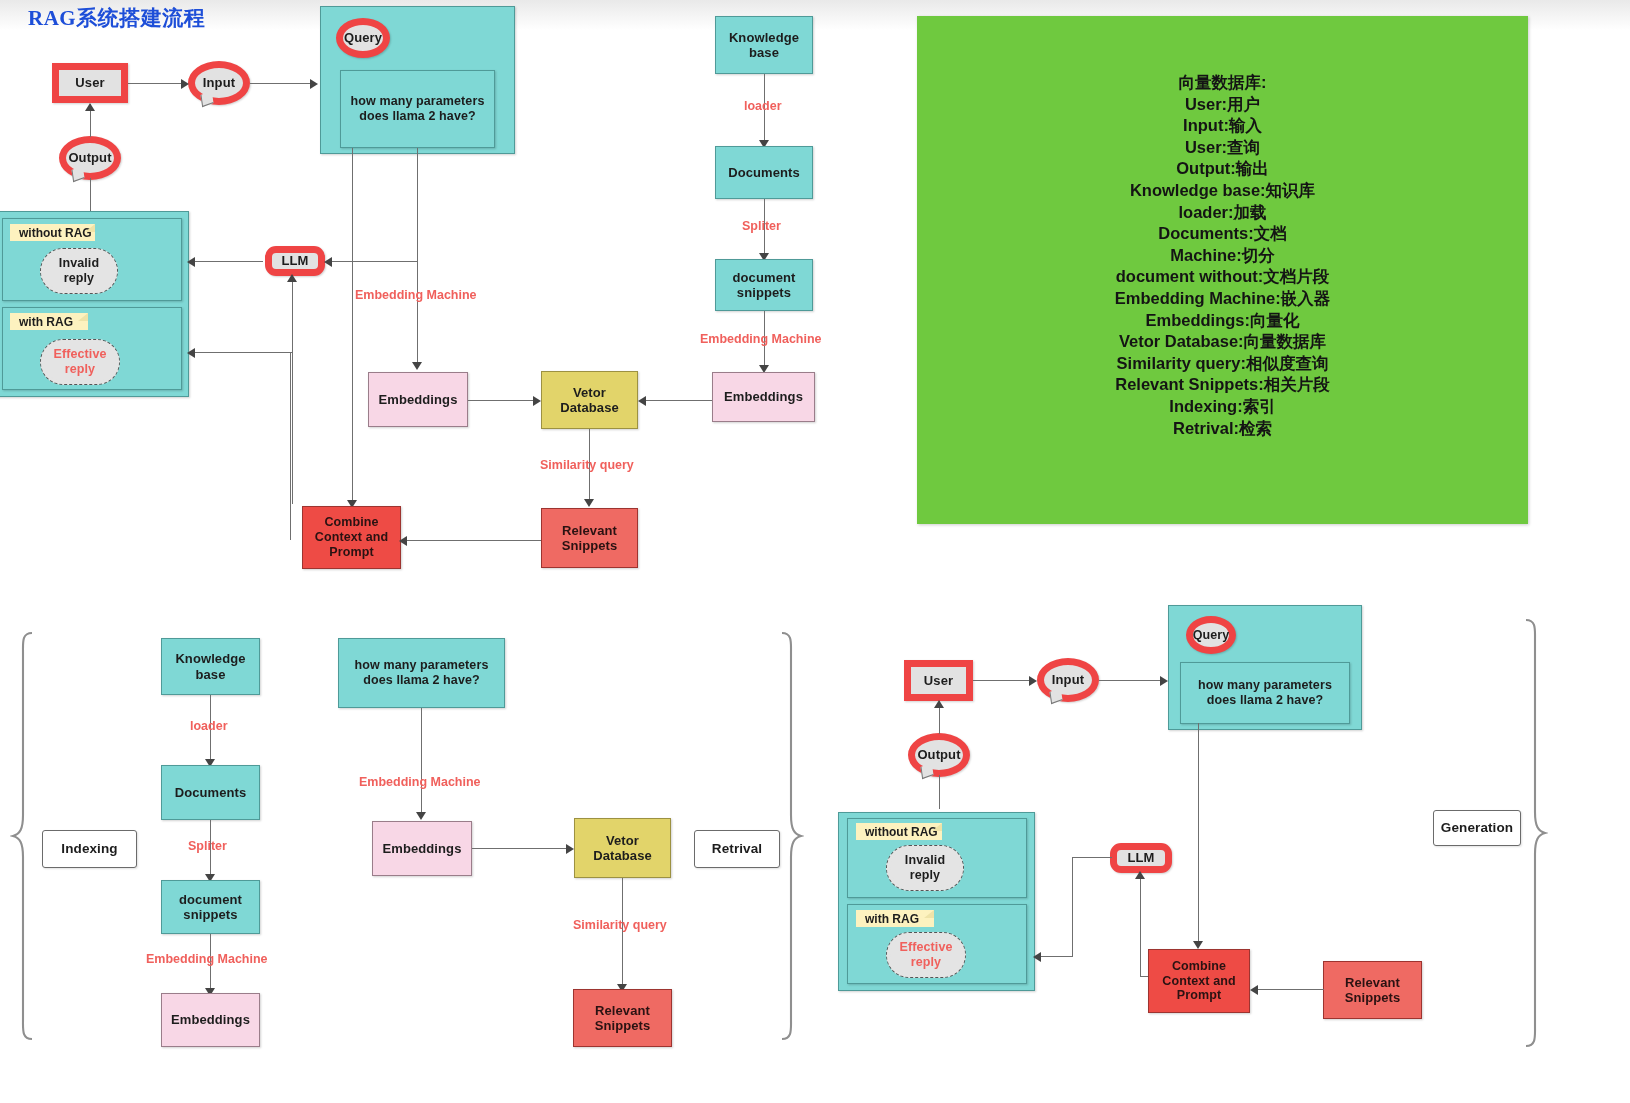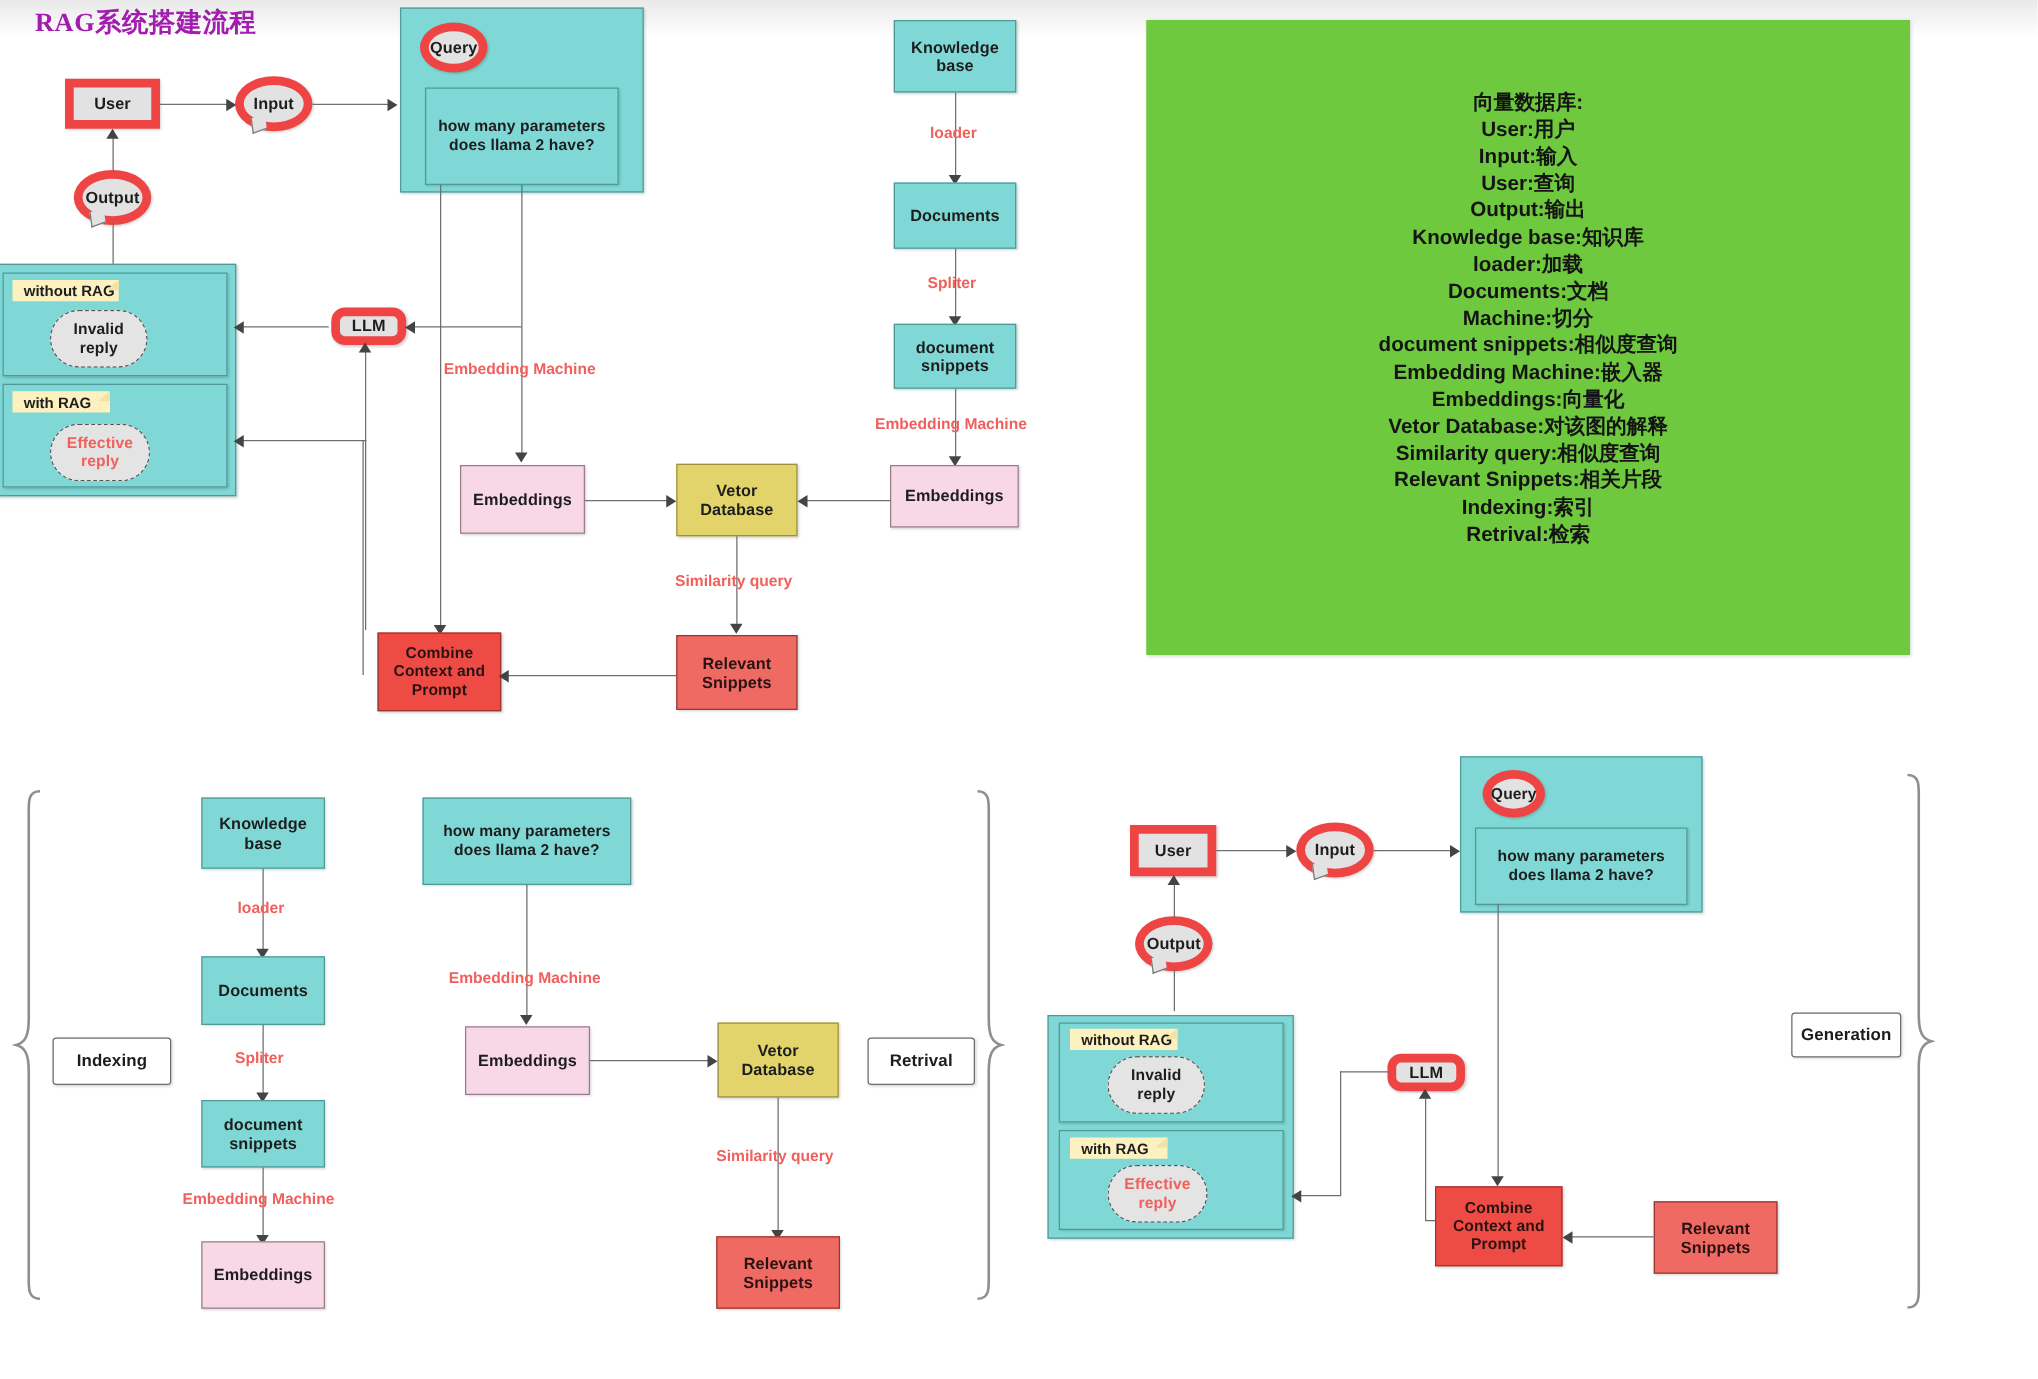--- a/index.html
+++ b/index.html
@@ -97,21 +97,21 @@
   .ah{position:absolute;width:0;height:0;}
   .ah-d{border-left:5px solid transparent;border-right:5px solid transparent;border-top:8px solid #444;}
   .ah-u{border-left:5px solid transparent;border-right:5px solid transparent;border-bottom:8px solid #444;}
   .ah-r{border-top:5px solid transparent;border-bottom:5px solid transparent;border-left:8px solid #444;}
   .ah-l{border-top:5px solid transparent;border-bottom:5px solid transparent;border-right:8px solid #444;}
 
   
   #title{
     position:absolute;left:28px;top:4px;
     font-family:"Liberation Serif","DejaVu Serif",serif;
-    font-weight:bold;font-size:21px;color:#a21caf;
+    font-weight:bold;font-size:21px;color:#1d4ed8;
     letter-spacing:.5px;
   }
 
   
   #greenpanel{
     position:absolute;left:917px;top:16px;width:611px;height:508px;
     background:#6fc93f;
     box-shadow:1px 1px 3px rgba(0,0,0,.2);
   }
   #greenlines{
@@ -140,24 +140,24 @@
     <div id="greenlines">
       <div>向量数据库:</div>
       <div>User:用户</div>
       <div>Input:输入</div>
       <div>User:查询</div>
       <div>Output:输出</div>
       <div>Knowledge base:知识库</div>
       <div>loader:加载</div>
       <div>Documents:文档</div>
       <div>Machine:切分</div>
-      <div>document snippets:相似度查询</div>
+      <div>document without:文档片段</div>
       <div>Embedding Machine:嵌入器</div>
       <div>Embeddings:向量化</div>
-      <div>Vetor Database:对该图的解释</div>
+      <div>Vetor Database:向量数据库</div>
       <div>Similarity query:相似度查询</div>
       <div>Relevant Snippets:相关片段</div>
       <div>Indexing:索引</div>
       <div>Retrival:检索</div>
     </div>
   </div>
 
   <div class="node teal" style="left:320px;top:6px;width:195px;height:148px;"></div>
   <div class="node grey ellipse" style="left:336px;top:18px;width:54px;height:40px;font-size:13px;">Query</div>
   <div class="node teal" style="left:340px;top:70px;width:155px;height:78px;font-size:12.5px;white-space:pre-line;">how many parameters

